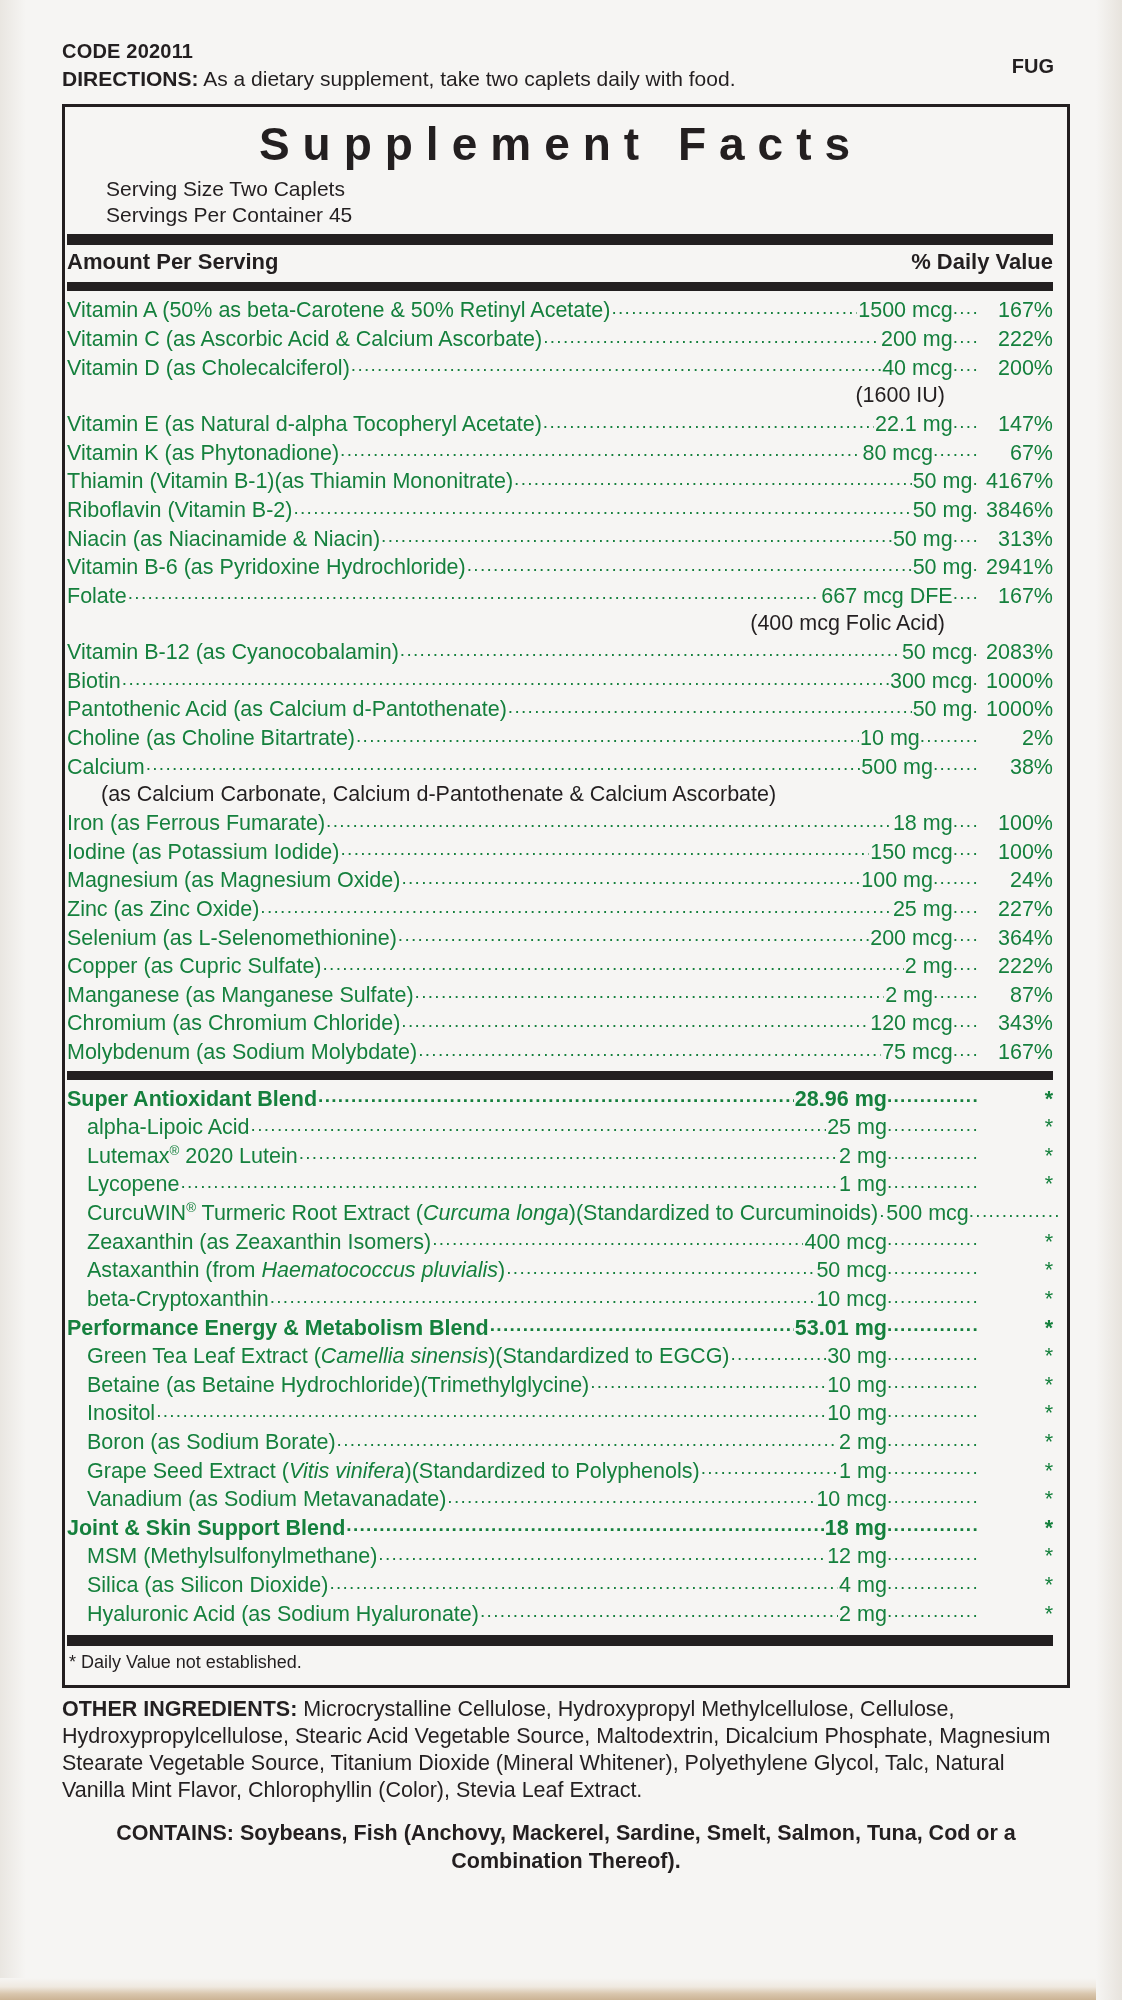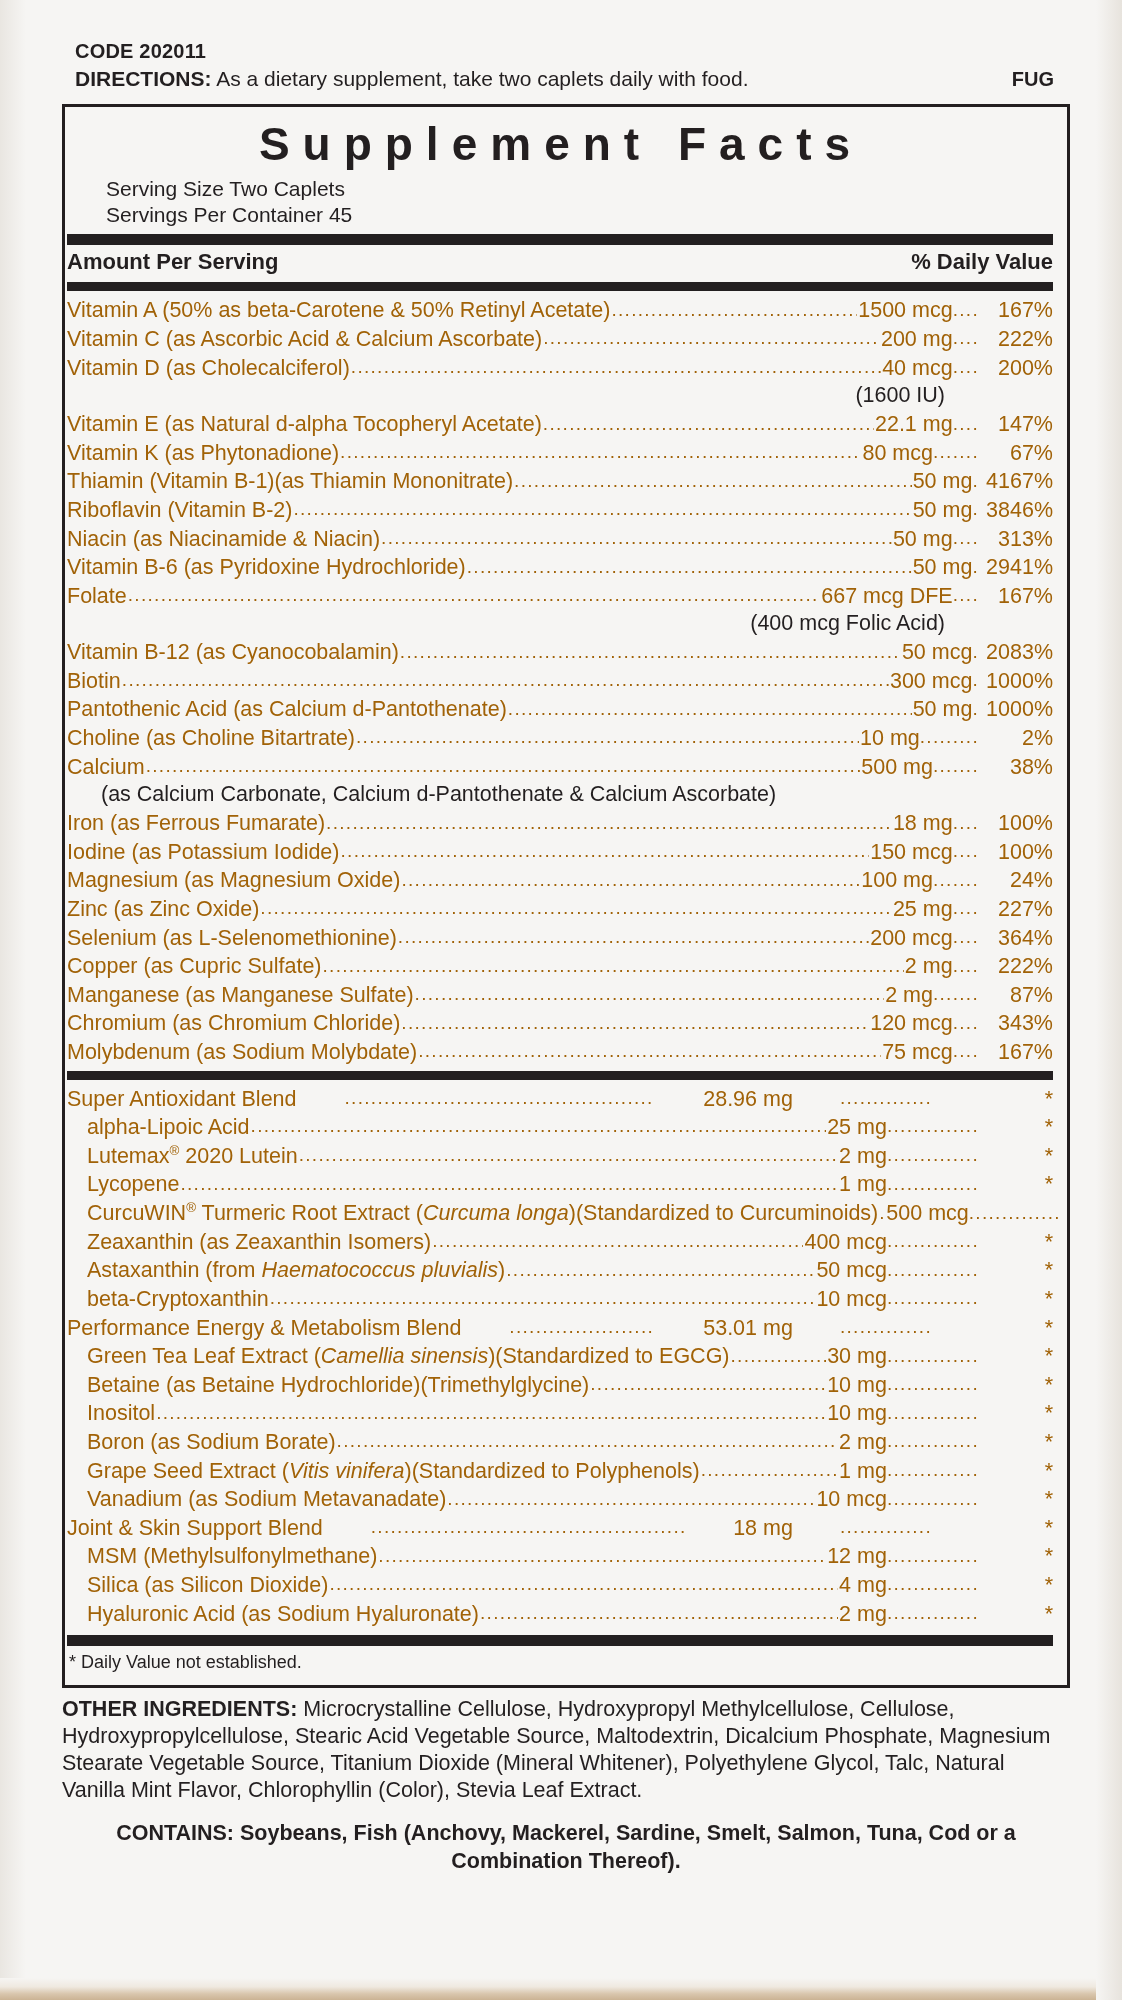--- a/index.html
+++ b/index.html
@@ -52,23 +52,22 @@
     position: relative;
     z-index: 2;
     padding: 40px 52px 0 62px;
     box-sizing: border-box;
   }
 
   
   .code-row {
     display: flex;
     justify-content: space-between;
-    align-items: flex-end;
-    color: #231f20;
-    margin-left: 13px;
+    align-items: center;
+    color: #231f20;
   }
   .code-left { line-height: 1.18; }
   .code-line {
     font-size: 20px;
     font-weight: 700;
     letter-spacing: .2px;
     font-stretch: condensed;
     font-family: "Liberation Sans Narrow", "Liberation Sans", sans-serif;
   }
   .directions {
@@ -130,29 +129,29 @@
     padding: 4px 0 3px 0;
     font-family: "Liberation Sans Narrow", "Liberation Sans", sans-serif;
     font-stretch: condensed;
   }
 
   
   .lines { padding-top: 2px; }
 
   .nrow {
     display: flex;
-    align-items: flex-end;
+    align-items: center;
     font-size: 21.5px;
     line-height: 1.33;
-    color: #a16207;
+    color: #15803d;
     font-family: "Liberation Sans Narrow", "Liberation Sans", sans-serif;
     font-stretch: condensed;
     white-space: nowrap;
   }
-  .nrow.bold { font-weight: 400; gap: 47px; }
+  .nrow.bold { font-weight: 700; }
   .nrow.indent .nm { padding-left: 20px; }
 
   .nm { flex: 0 0 auto; }
   .dots {
     flex: 1 1 auto;
     min-width: 6px;
     overflow: hidden;
     white-space: nowrap;
     margin: 0 1px;
     position: relative;

